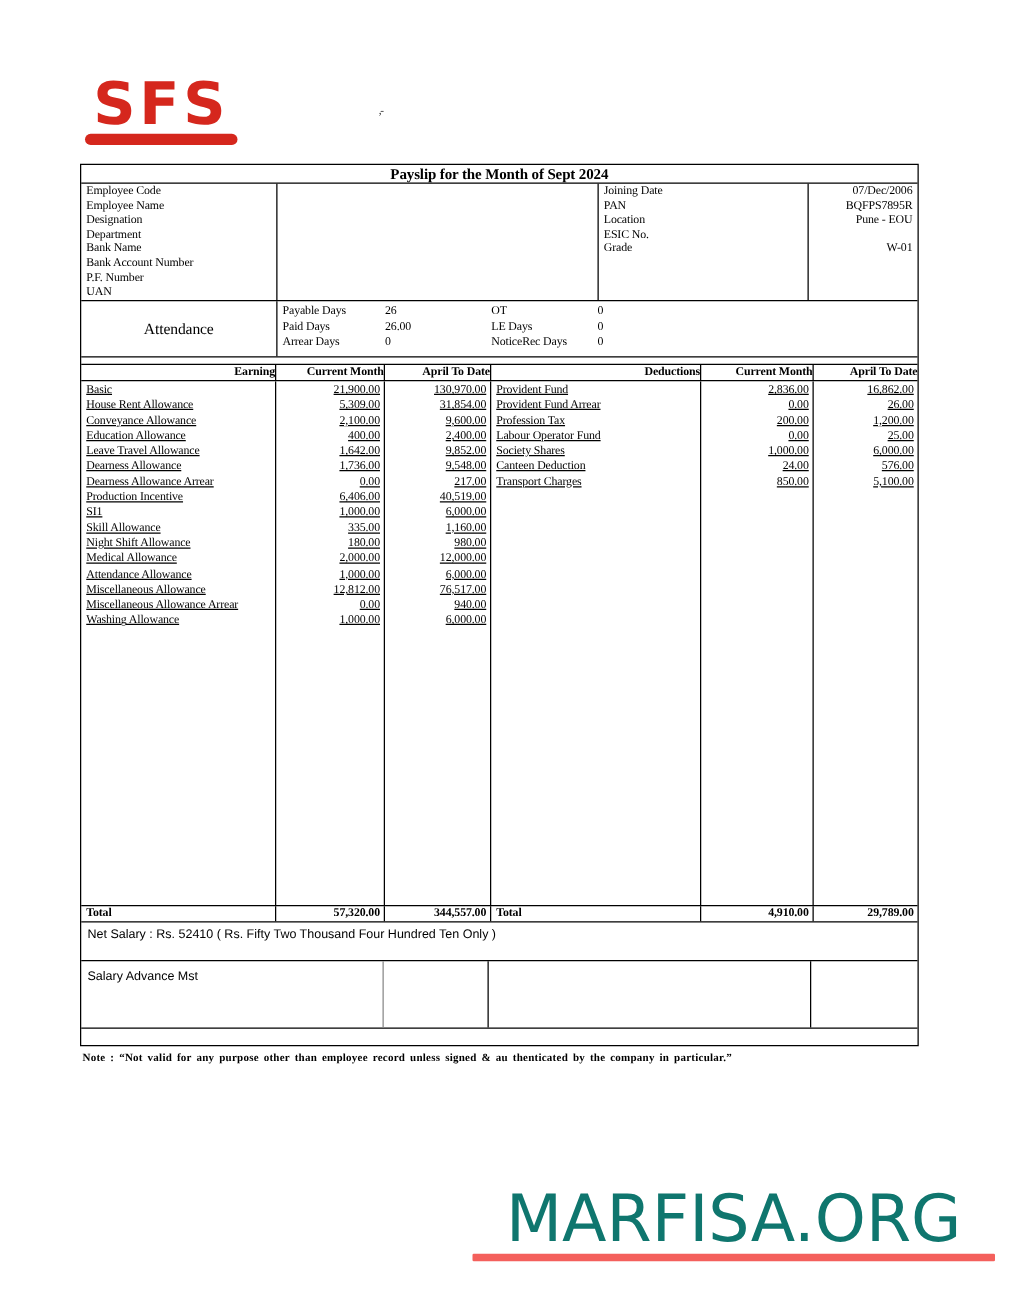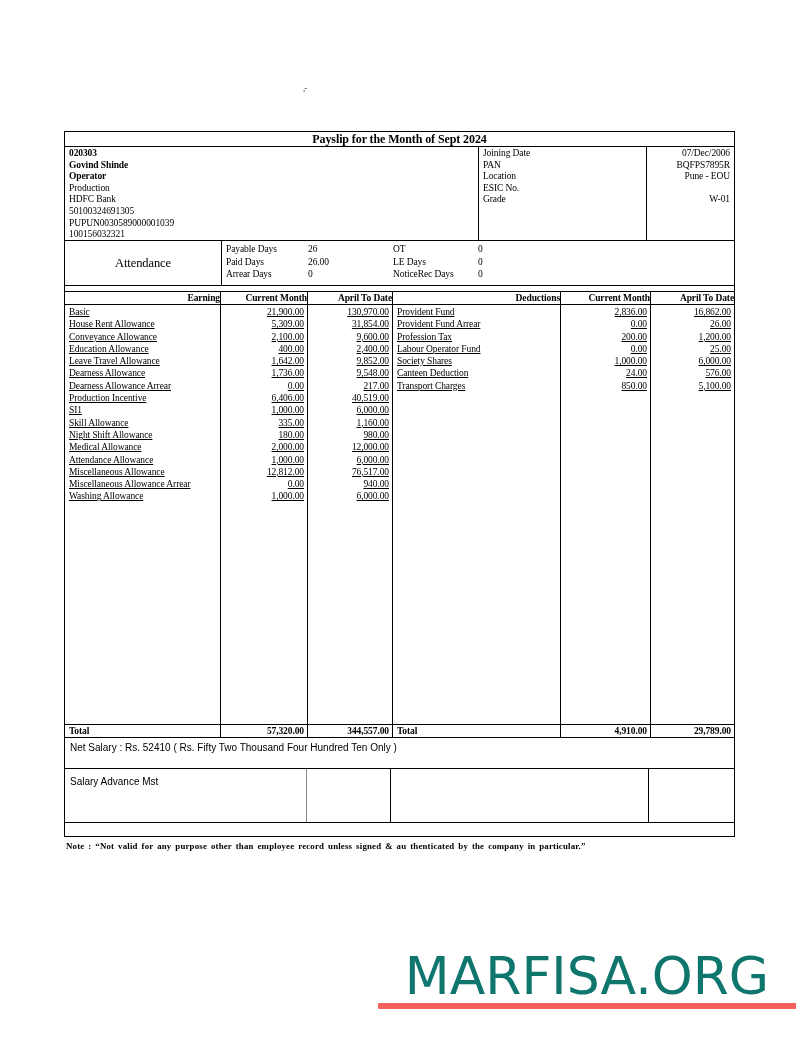--- a/index.html
+++ b/index.html
@@ -81,37 +81,41 @@
   .watermark { position:absolute; left:374px; top:950px; width:426px; text-align:center; }
   .wm-text { font-family:"DejaVu Sans", sans-serif; font-size:52px; line-height:52px;
              letter-spacing:0px; }
   .wm-bar { height:6px; width:418px; margin:1px auto 0 auto; border-radius:1px; }
 </style>
 </head>
 <body>
 
 <div class="page">
 
+  <div class="logo">
+    <div class="logo-text" style="color: rgb(213, 39, 29);">SFS</div>
+    <div class="logo-bar" style="background: rgb(213, 39, 29);"></div>
+  </div>
   <div class="stray">,-</div>
 
   <div class="doc">
 
     <div class="title-row">Payslip for the Month of Sept 2024</div>
 
     <div class="info-section">
       <div class="info-left">
-        <div class="ilv" id="info-left-values">
-            <div class="cell-line b">020303</div>
-            <div class="cell-line b">Govind Shinde</div>
-            <div class="cell-line b">Operator</div>
-            <div class="cell-line">Production</div>
-            <div class="cell-line">HDFC Bank</div>
-            <div class="cell-line">50100324691305</div>
-            <div class="cell-line">PUPUN0030589000001039</div>
-            <div class="cell-line">100156032321</div>
+        <div class="ill" id="info-left-labels">
+            <div class="cell-line">Employee Code</div>
+            <div class="cell-line">Employee Name</div>
+            <div class="cell-line">Designation</div>
+            <div class="cell-line">Department</div>
+            <div class="cell-line">Bank Name</div>
+            <div class="cell-line">Bank Account Number</div>
+            <div class="cell-line">P.F. Number</div>
+            <div class="cell-line">UAN</div>
           </div>
       </div>
       <div class="info-right">
         <div class="irl" id="info-right-labels">
             <div class="cell-line">Joining Date</div>
             <div class="cell-line">PAN</div>
             <div class="cell-line">Location</div>
             <div class="cell-line">ESIC No.</div>
             <div class="cell-line">Grade</div>
           </div>

